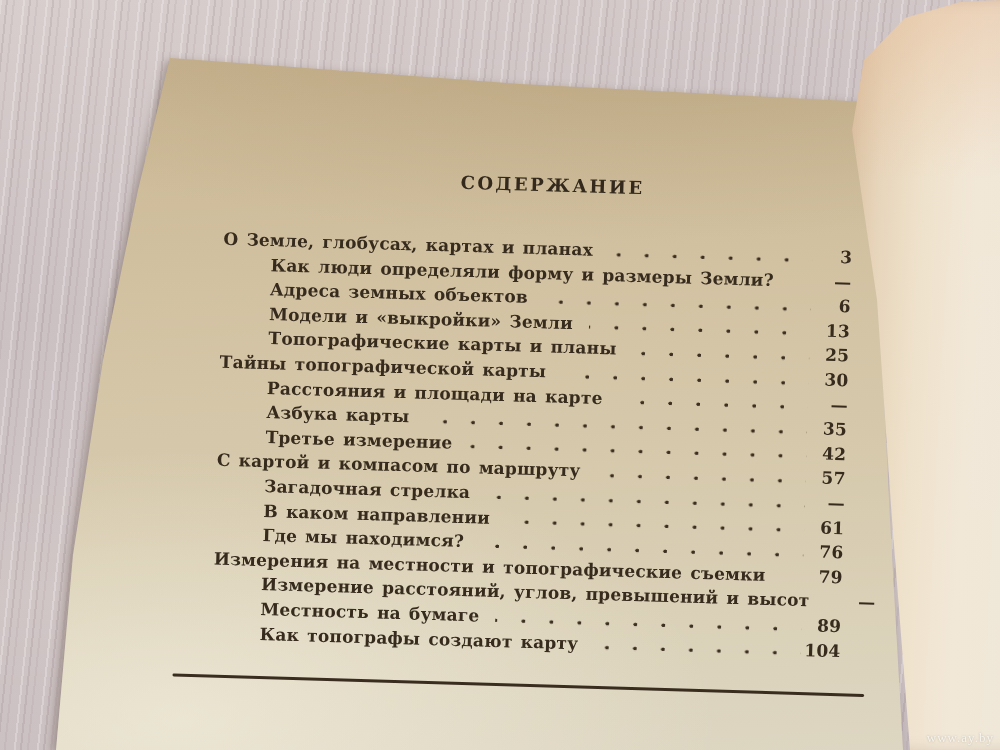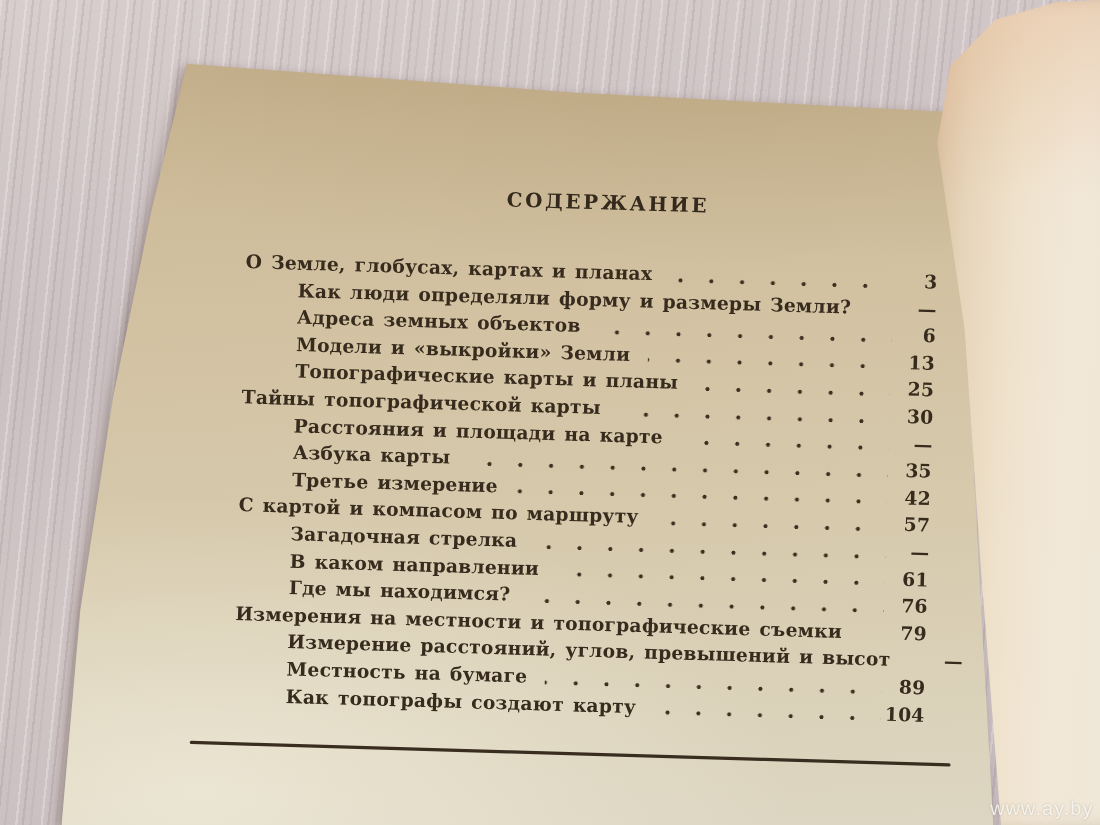--- a/index.html
+++ b/index.html
@@ -57,22 +57,22 @@
     clip-path:polygon(130px 2px,170px 0px,170px 750px,80px 750px,62px 520px,47px 300px,
                       22px 130px,34px 60px,75px 18px);
     background:
       linear-gradient(180deg, rgba(226,178,140,.40) 0%, rgba(226,178,140,0) 24%),
       linear-gradient(93deg,#c5a47e 0%,#d9bf9f 10%,#e7d5bb 28%,#efe2cc 50%,#f2e8d8 75%,#efe7d8 100%);
     box-shadow:inset 16px 0 20px -10px rgba(110,75,45,.55);
     filter:drop-shadow(-3px 1px 3px rgba(100,70,45,.35));
   }
   .watermark{
     position:absolute;right:6px;bottom:4px;
-    font-family:Liberation Sans, sans-serif;
-    font-size:18px;letter-spacing:1px;
+    font-family:Liberation Serif, serif;
+    font-size:13px;letter-spacing:1px;
     color:rgba(252,252,248,.82);
     text-shadow:0 0 2px rgba(120,110,100,.45);
     margin-top:10px;
   }
 </style>
 </head>
 <body>
 
 <div class="scene">
   <div class="wood"></div>

